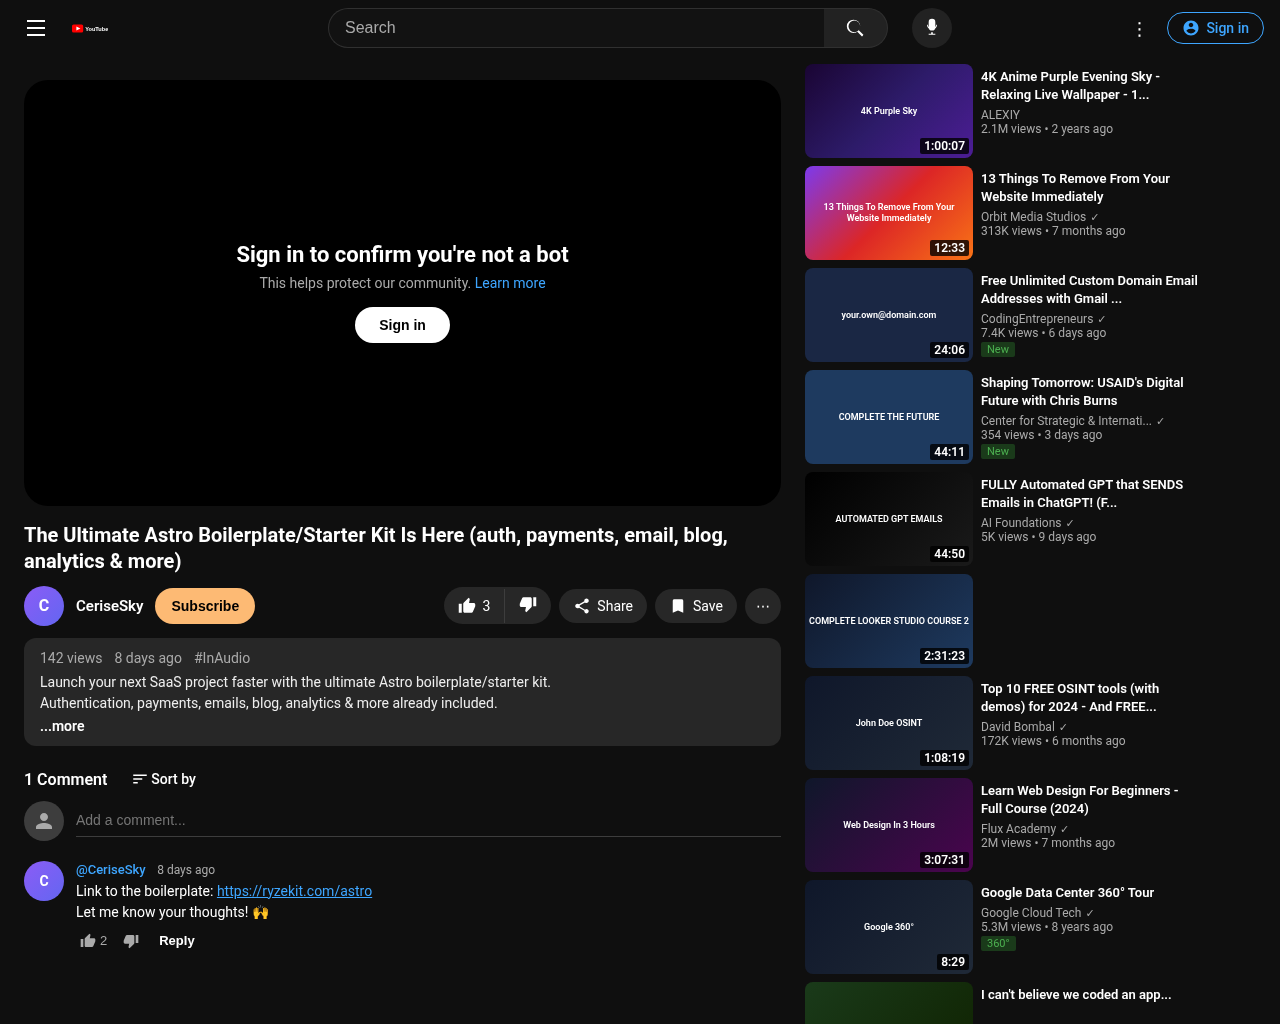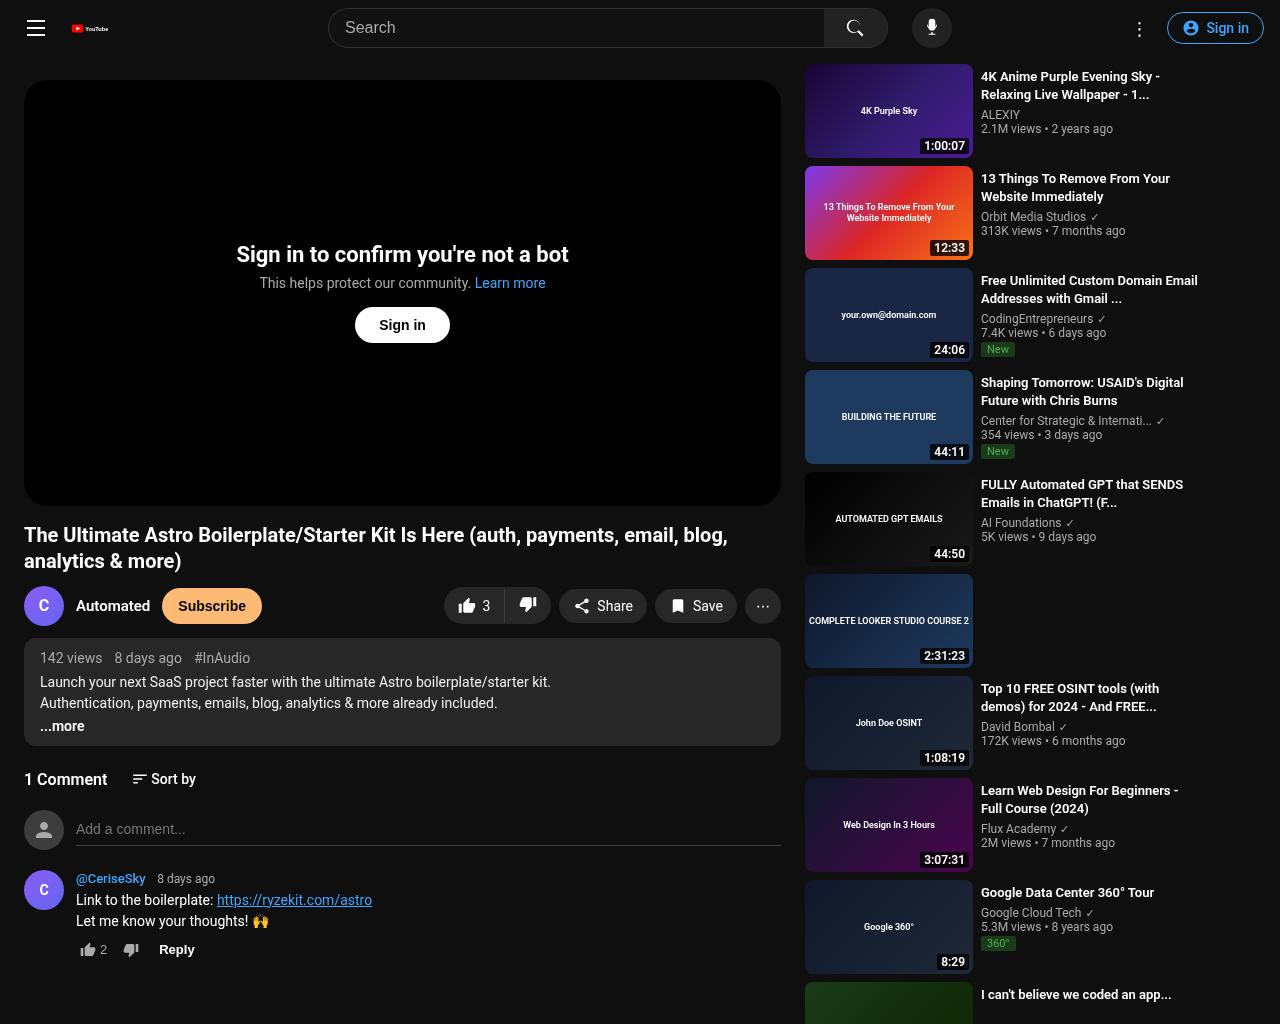--- a/index.html
+++ b/index.html
@@ -61,21 +61,21 @@
     
     .video-desc-box { background: #272727; border-radius: 12px; padding: 12px 16px; margin-top: 12px; font-size: 14px; }
     .video-desc-meta { font-weight: 600; margin-bottom: 6px; display: flex; gap: 12px; }
     .video-desc-meta span { color: #aaa; font-weight: 400; }
     .hashtag { color: #3ea6ff; }
     .desc-text { color: #eee; line-height: 1.5; }
     .more-btn { color: #fff; font-weight: 600; cursor: pointer; margin-top: 4px; display: inline-block; }
 
     
     .comments-section { margin-top: 24px; }
-    .comments-header { display: flex; align-items: center; gap: 24px; margin-bottom: 21px; }
+    .comments-header { display: flex; align-items: center; gap: 24px; margin-bottom: 12px; }
     .comments-count { font-size: 16px; font-weight: 600; }
     .sort-btn { display: flex; align-items: center; gap: 2px; cursor: pointer; font-size: 14px; font-weight: 500; }
 
     .add-comment { display: flex; align-items: center; gap: 12px; margin-bottom: 20px; }
     .comment-avatar { width: 40px; height: 40px; border-radius: 50%; background: #3d3d3d; flex-shrink: 0; display: flex; align-items: center; justify-content: center; }
     .comment-input { flex: 1; background: transparent; border: none; border-bottom: 1px solid #3d3d3d; color: #aaa; font-size: 14px; padding: 8px 0; outline: none; }
 
     .comment { display: flex; gap: 12px; margin-bottom: 16px; }
     .comment-avatar-small { width: 40px; height: 40px; border-radius: 50%; background: linear-gradient(135deg, #8b5cf6, #6366f1); flex-shrink: 0; display: flex; align-items: center; justify-content: center; font-size: 14px; font-weight: 700; }
     .comment-body { flex: 1; }
@@ -181,21 +181,21 @@
       </div>
     </div>
 
     <h1 class="video-title">The Ultimate Astro Boilerplate/Starter Kit Is Here (auth, payments, email, blog, analytics &amp; more)</h1>
 
     <div class="video-meta">
       <div class="channel-info">
         <div class="channel-avatar">
           <span>C</span>
         </div>
-        <span class="channel-name">Automated</span>
+        <span class="channel-name">CeriseSky</span>
         <button class="subscribe-btn">Subscribe</button>
       </div>
       <div class="video-actions">
         <div class="like-dislike">
           <div class="like-btn">
             <svg width="18" height="18" viewBox="0 0 24 24" fill="white">
                 <path d="M1 21h4V9H1v12zm22-11c0-1.1-.9-2-2-2h-6.31l.95-4.57.03-.32c0-.41-.17-.79-.44-1.06L14.17 1 7.59 7.59C7.22 7.95 7 8.45 7 9v10c0 1.1.9 2 2 2h9c.83 0 1.54-.5 1.84-1.22l3.02-7.05c.09-.23.14-.47.14-.73v-2z"></path>
               </svg>
             <span>3</span>
           </div>
@@ -336,21 +336,21 @@
         <span class="verified-icon">✓</span>
       </div>
       <div class="sidebar-meta">7.4K views • 6 days ago</div>
       <span class="new-badge">New</span>
     </div>
     <div class="sidebar-menu-btn">⋮</div>
   </div>
         <div class="sidebar-video">
     <div class="sidebar-thumb thumb-4">
       <div class="thumb-inner">
-        <span class="thumb-label">BUILDING THE FUTURE</span>
+        <span class="thumb-label">COMPLETE THE FUTURE</span>
       </div>
       <span class="thumb-duration">44:11</span>
     </div>
     <div class="sidebar-info">
       <div class="sidebar-title">Shaping Tomorrow: USAID's Digital Future with Chris Burns</div>
       <div class="sidebar-channel">
         Center for Strategic &amp; Internati...
         <span class="verified-icon">✓</span>
       </div>
       <div class="sidebar-meta">354 views • 3 days ago</div>

